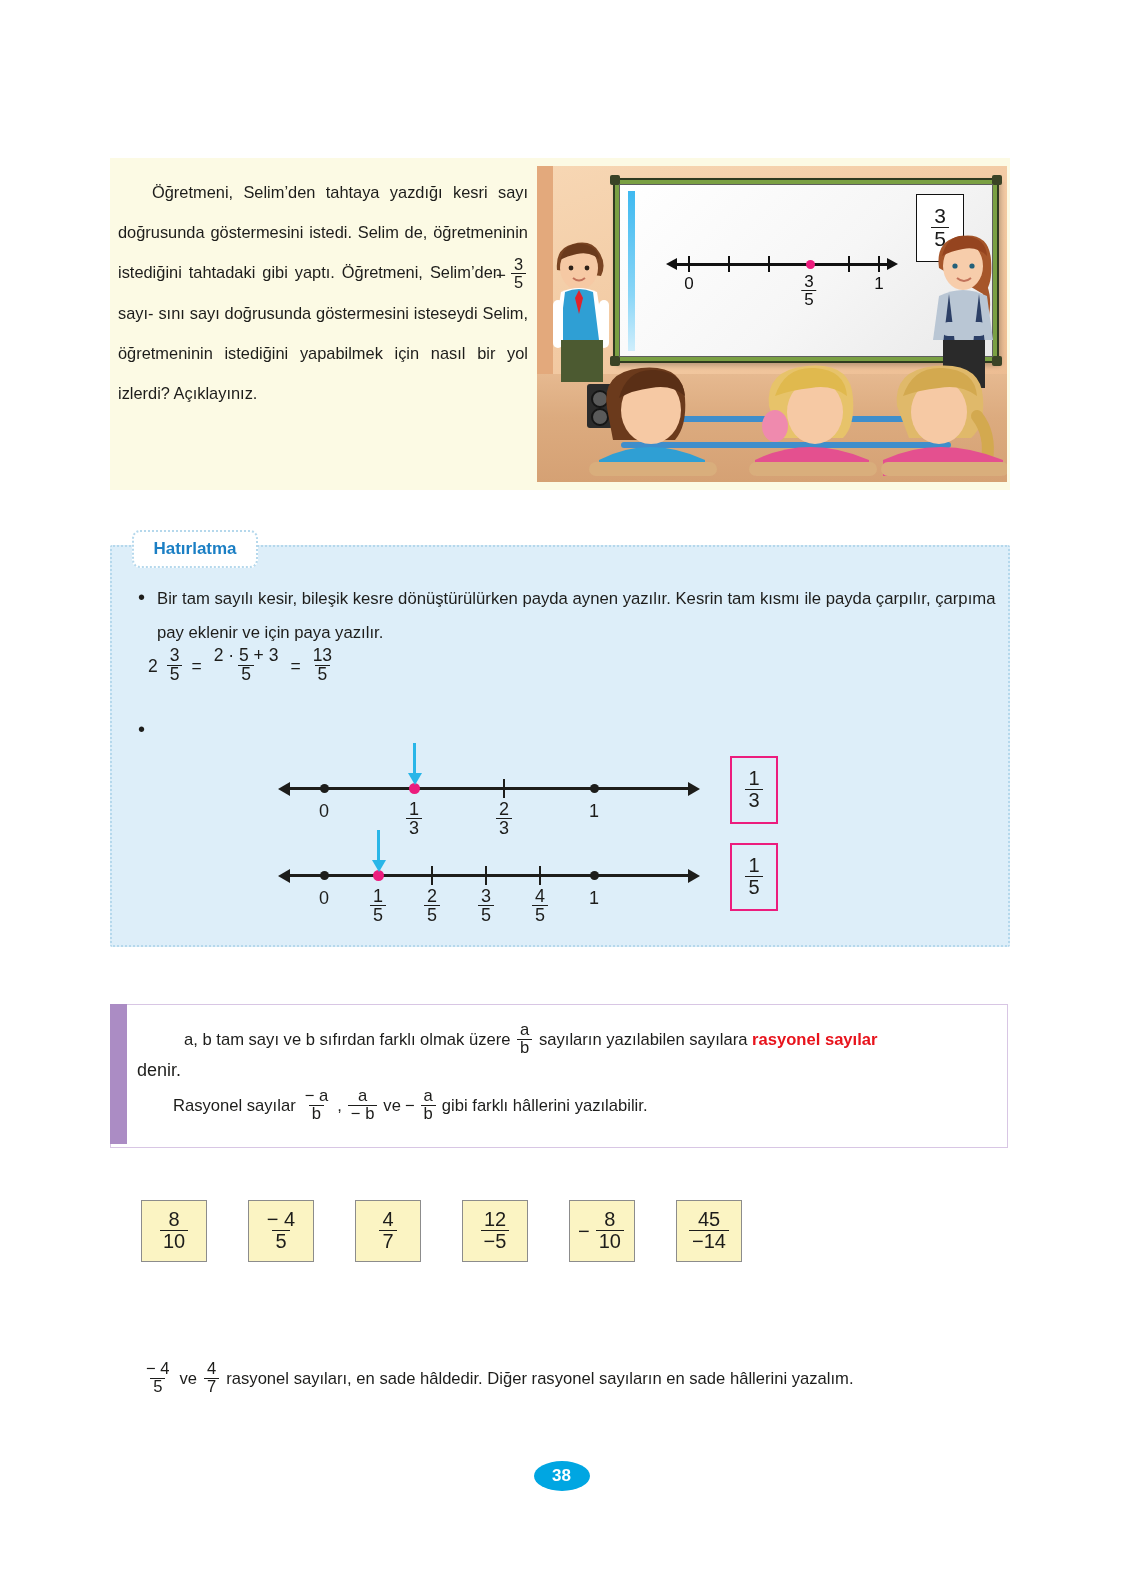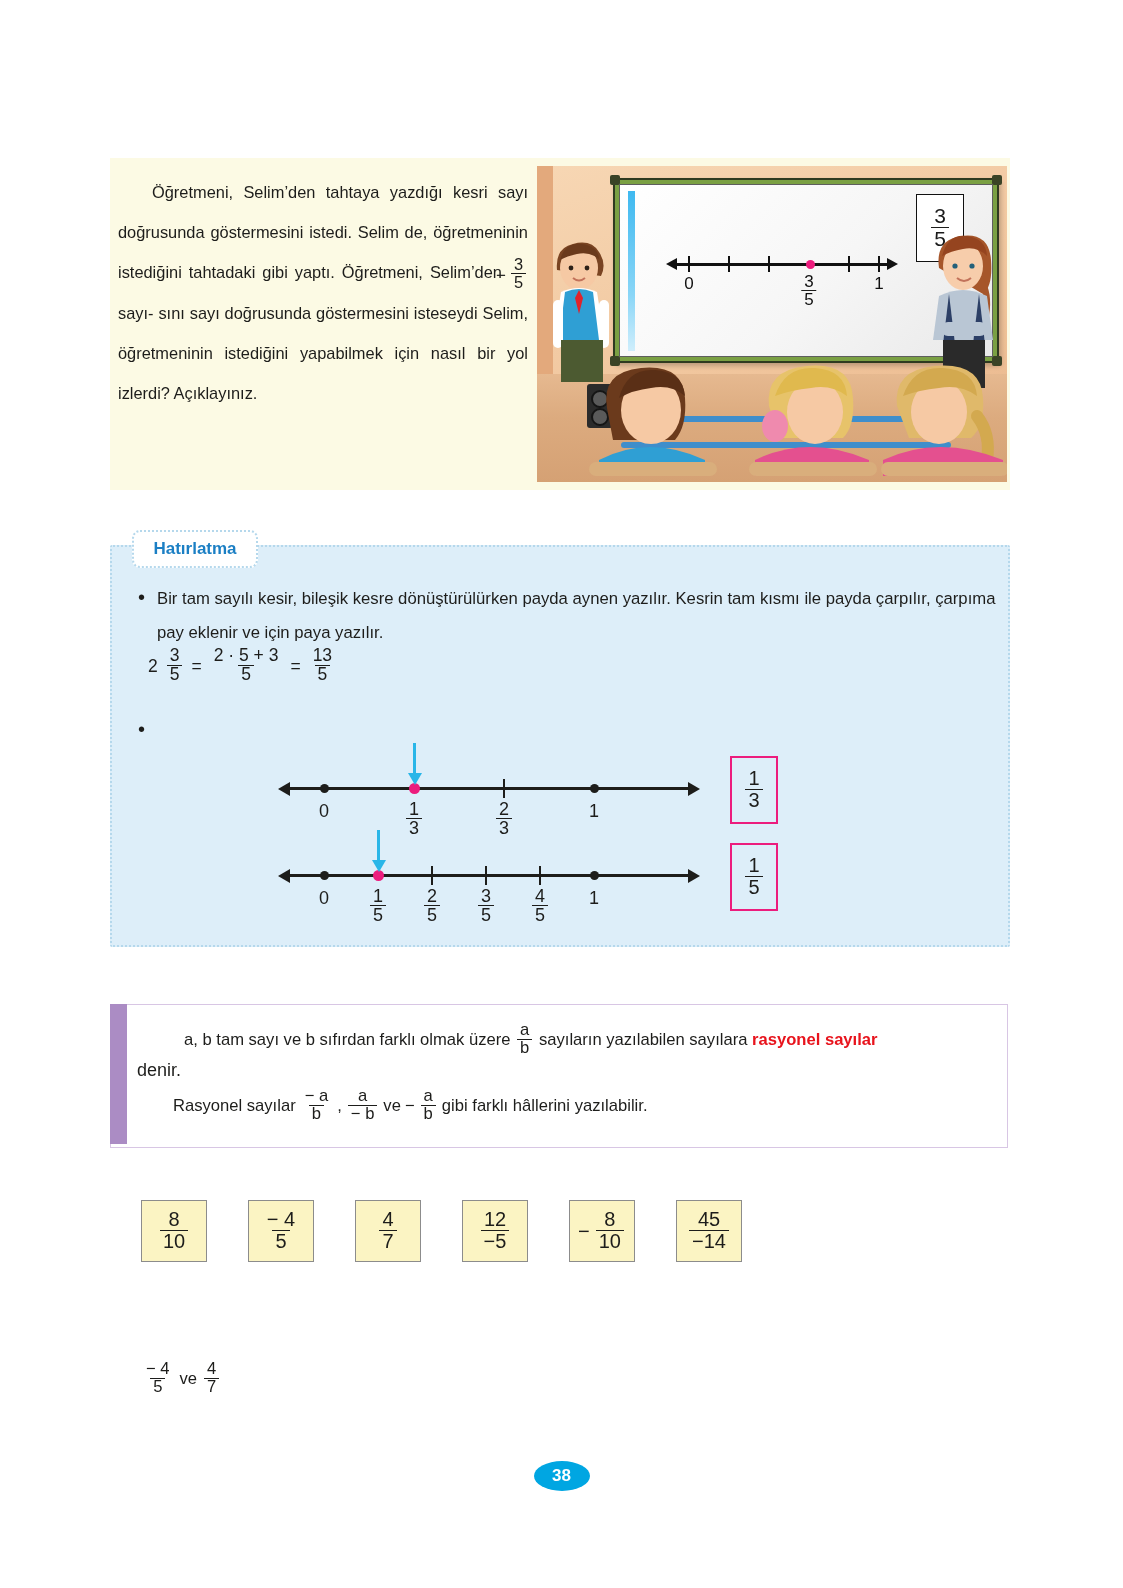--- a/index.html
+++ b/index.html
@@ -485,17 +485,18 @@
   <div class="para2">
     <span class="frac">
       <span class="num">− 4</span>
       <span class="den">5</span>
     </span>
     <span>ve</span>
     <span class="frac">
       <span class="num">4</span>
       <span class="den">7</span>
     </span>
+    <span>rasyonel sayıları, en sade hâldedir. Diğer rasyonel sayıların en sade hâllerini yazalım.</span>
   </div>
 
   <div class="pagenum">38</div>
 
 </div>
 
 </body></html>

